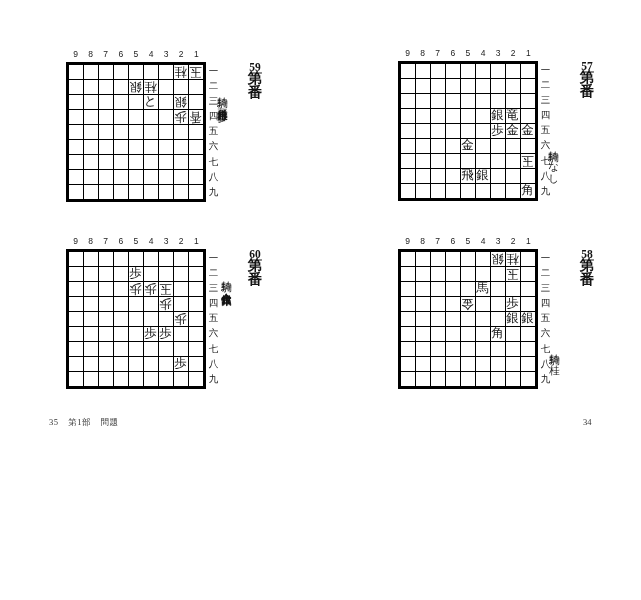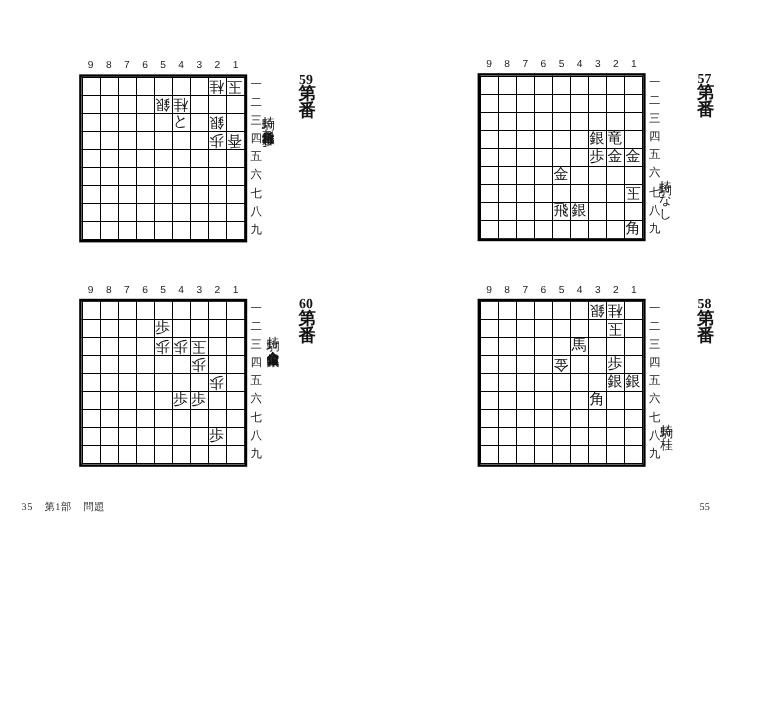--- a/index.html
+++ b/index.html
@@ -32,21 +32,21 @@
   .prob-label .num{text-combine-upright:all;font-size:11.5px;letter-spacing:0;}
 
   .hand{position:absolute;writing-mode:vertical-rl;line-height:12px;}
   .hand-label{font-size:10.5px;letter-spacing:2px;}
   .hand-pieces{font-size:10.5px;letter-spacing:0.5px;margin-inline-start:8px;margin-top:8px;}
   [data-board="59"] .hand{left:150px;top:26px;}
   [data-board="57"] .hand{left:149px;top:81px;}
   [data-board="60"] .hand{left:154px;top:23px;}
   [data-board="58"] .hand{left:150px;top:96px;}
 
-  .footer-left{position:absolute;left:18px;top:417px;font-size:8.5px;
+  .footer-left{position:absolute;left:49px;top:417px;font-size:8.5px;
                letter-spacing:0.5px;word-spacing:7px;color:#333;}
   .footer-right{position:absolute;left:583px;top:417px;font-size:8.5px;color:#333;}
 </style>
 </head>
 <body>
 
 <div>
 
   <section class="board-block" data-board="59">
     <div class="prob-label"><span>第</span><span class="num">59</span><span>番</span></div>
@@ -194,15 +194,15 @@
         <span>五</span>
         <span>六</span>
         <span>七</span>
         <span>八</span>
         <span>九</span>
       </div>
     <div class="hand"><span class="hand-label">持駒</span><span class="hand-pieces">桂</span></div>
   </section>
 
   <div class="footer-left">35 第1部 問題</div>
-  <div class="footer-right">55</div>
+  <div class="footer-right">34</div>
 
 </div>
 
 </body></html>

